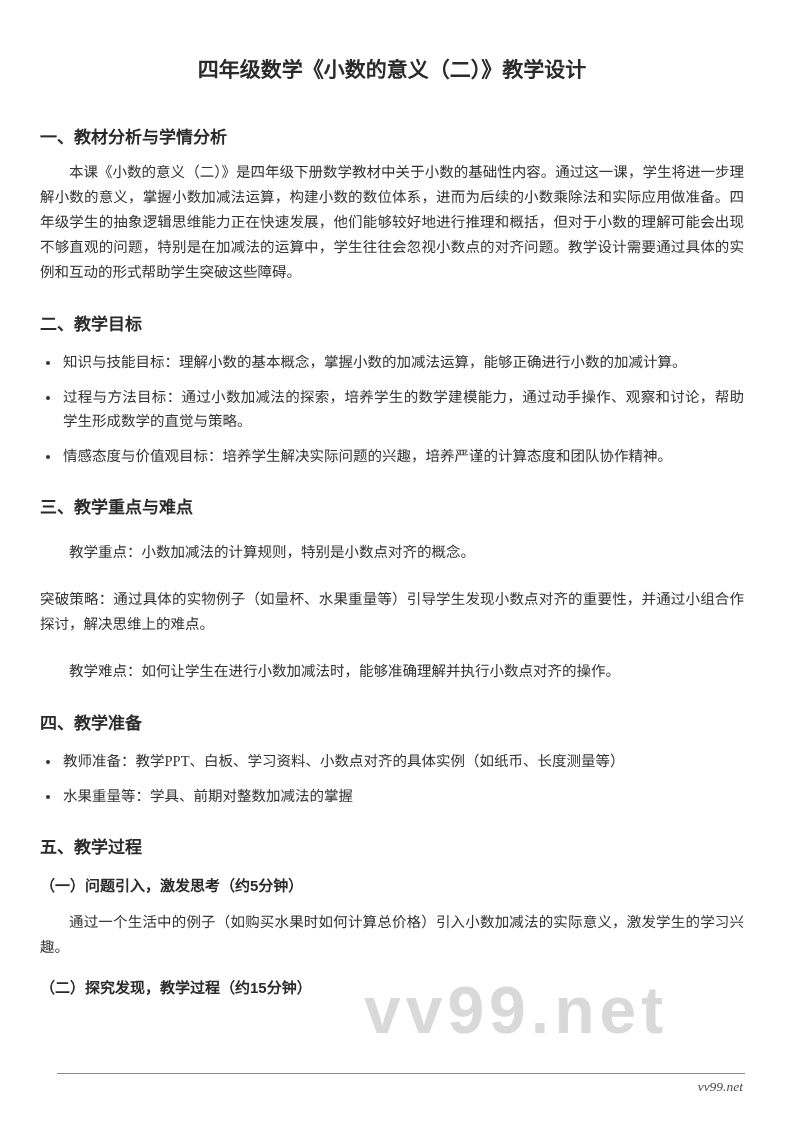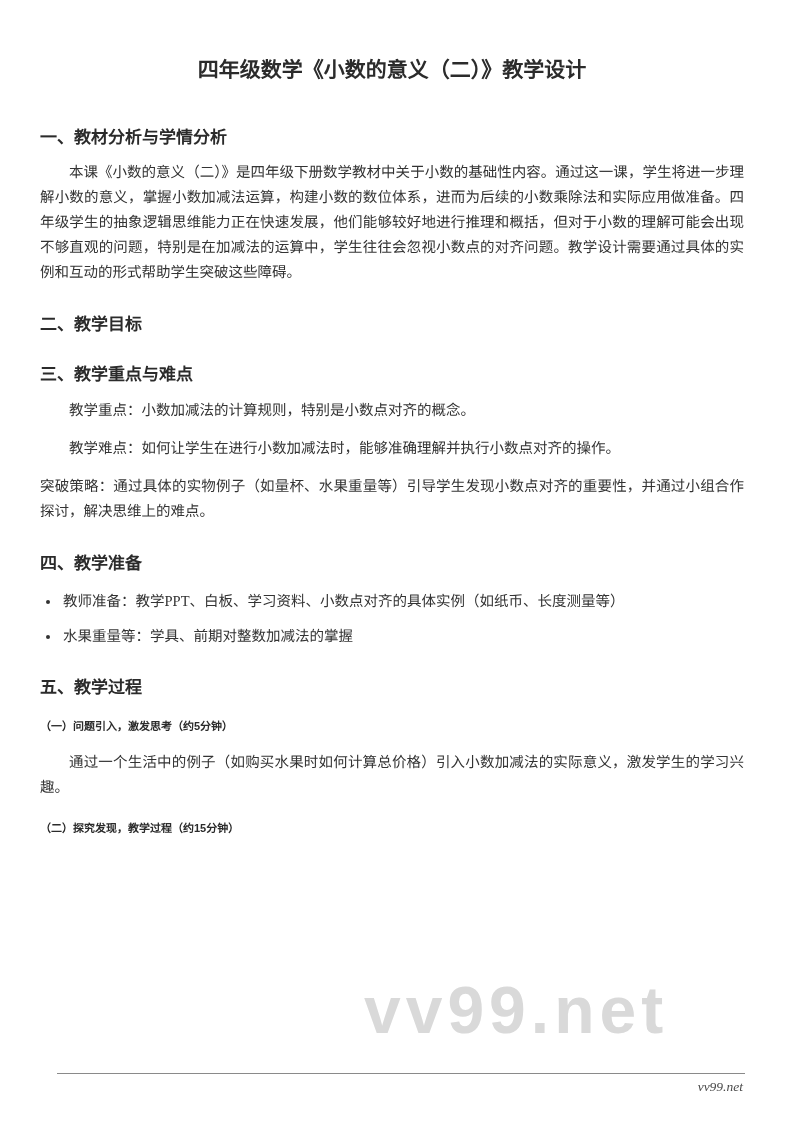--- a/index.html
+++ b/index.html
@@ -46,32 +46,32 @@
     font-weight: 700;
     font-size: 17px;
     line-height: 20px;
     color: #2b2b2b;
     margin: 30px 0 12px 0;
   }
   h2.sec-heading.first { margin-top: 0; }
   h3.sub-heading {
     font-family: "Liberation Sans", "DejaVu Sans", sans-serif;
     font-weight: 700;
-    font-size: 11px;
+    font-size: 15px;
     line-height: 20px;
     color: #2b2b2b;
     margin: 18px 0 14px 0;
   }
   p.body-text {
     font-size: 14.5px;
     line-height: 25px;
     text-align: justify;
   }
   p.indent { text-indent: 2em; }
-  p.gap { margin-top: 13px; }
+  p.gap { margin-top: 22px; }
   p.sub-para { }
   ul.bullet-list {
     margin: 15px 0 0 7px;
     padding-left: 14px;
     list-style: disc;
   }
   ul.bullet-list li {
     font-size: 14.5px;
     line-height: 24px;
     text-align: justify;
@@ -110,27 +110,32 @@
 
     <div class="doc-title">四年级数学《小数的意义（二）》教学设计</div>
 
     <div class="section">
       <h2 class="sec-heading first">一、教材分析与学情分析</h2>
       <p class="body-text indent">本课《小数的意义（二）》是四年级下册数学教材中关于小数的基础性内容。通过这一课，学生将进一步理解小数的意义，掌握小数加减法运算，构建小数的数位体系，进而为后续的小数乘除法和实际应用做准备。四年级学生的抽象逻辑思维能力正在快速发展，他们能够较好地进行推理和概括，但对于小数的理解可能会出现不够直观的问题，特别是在加减法的运算中，学生往往会忽视小数点的对齐问题。教学设计需要通过具体的实例和互动的形式帮助学生突破这些障碍。</p>
     </div>
 
     <div class="section">
       <h2 class="sec-heading">二、教学目标</h2>
+      <ul class="bullet-list">
+        <li>知识与技能目标：理解小数的基本概念，掌握小数的加减法运算，能够正确进行小数的加减计算。</li>
+        <li>过程与方法目标：通过小数加减法的探索，培养学生的数学建模能力，通过动手操作、观察和讨论，帮助学生形成数学的直觉与策略。</li>
+        <li>情感态度与价值观目标：培养学生解决实际问题的兴趣，培养严谨的计算态度和团队协作精神。</li>
+      </ul>
     </div>
 
     <div class="section">
       <h2 class="sec-heading">三、教学重点与难点</h2>
       <p class="body-text indent gap">教学重点：小数加减法的计算规则，特别是小数点对齐的概念。</p>
+      <p class="body-text gap">突破策略：通过具体的实物例子（如量杯、水果重量等）引导学生发现小数点对齐的重要性，并通过小组合作探讨，解决思维上的难点。</p>
       <p class="body-text indent gap">教学难点：如何让学生在进行小数加减法时，能够准确理解并执行小数点对齐的操作。</p>
-      <p class="body-text gap">突破策略：通过具体的实物例子（如量杯、水果重量等）引导学生发现小数点对齐的重要性，并通过小组合作探讨，解决思维上的难点。</p>
     </div>
 
     <div class="section">
       <h2 class="sec-heading">四、教学准备</h2>
       <ul class="bullet-list">
         <li>教师准备：教学PPT、白板、学习资料、小数点对齐的具体实例（如纸币、长度测量等）</li>
         <li>水果重量等：学具、前期对整数加减法的掌握</li>
       </ul>
     </div>
 

